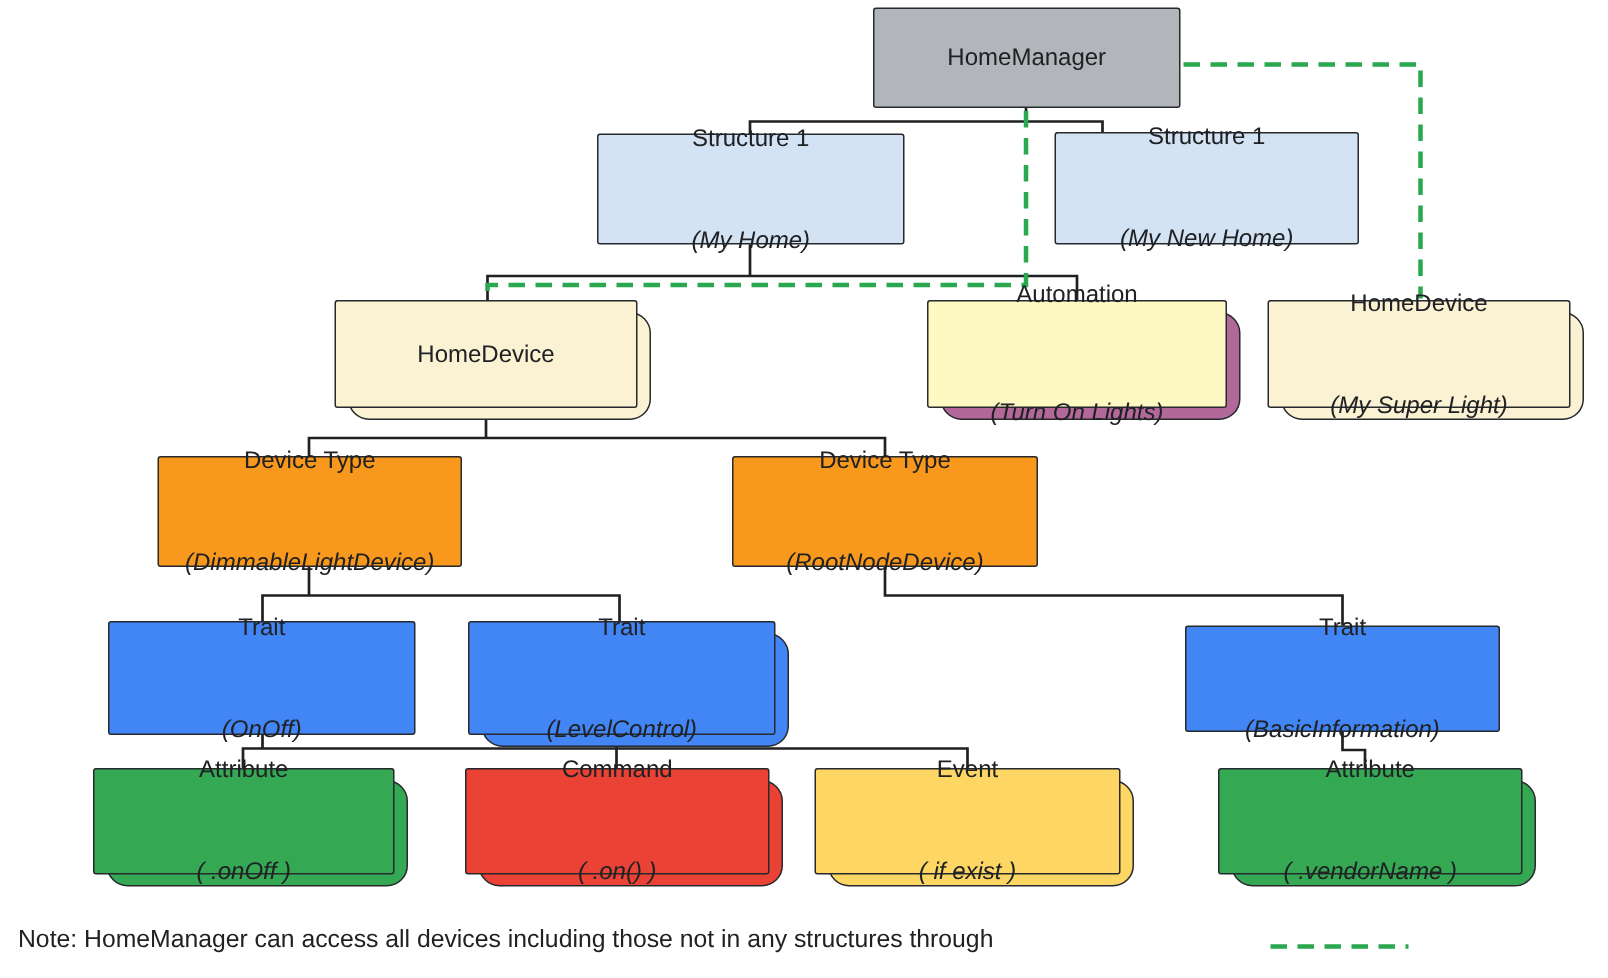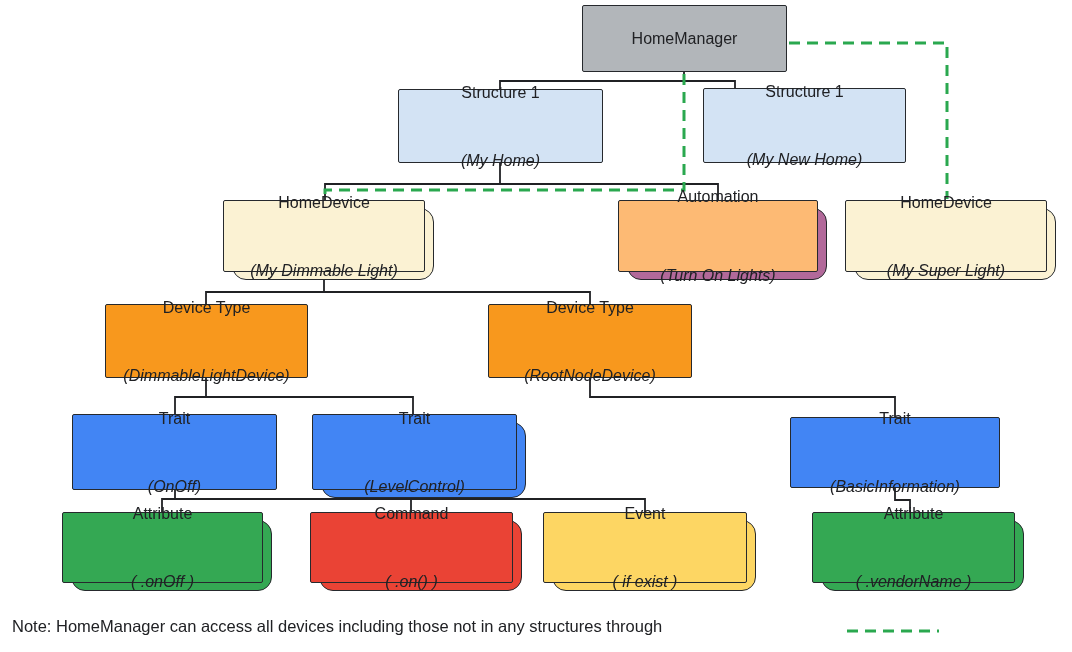--- a/index.html
+++ b/index.html
@@ -81,27 +81,26 @@
     <div class="face" style="background: rgb(211, 227, 244);">
       <span class="title">Structure 1</span>
       <span class="subtitle">(My New Home)</span>
     </div>
   </div>
 
   <div class="node" style="left:223px; top:200px; width:202px; height:72px;">
     <div class="back" style="background: rgb(251, 242, 211);"></div>
     <div class="face" style="background: rgb(251, 242, 211);">
       <span class="title">HomeDevice</span>
-      <span class="subtitle">(My Dimmable Light)</span>
     </div>
   </div>
 
   <div class="node" style="left:618px; top:200px; width:200px; height:72px;">
     <div class="back" style="background: rgb(178, 105, 154);"></div>
-    <div class="face" style="background: #fdba74; gap: 11px;">
+    <div class="face" style="background: #fef9c3; gap: 11px;">
       <span class="title">Automation</span>
       <span class="subtitle">(Turn On Lights)</span>
     </div>
   </div>
 
   <div class="node" style="left:845px; top:200px; width:202px; height:72px;">
     <div class="back" style="background: rgb(251, 242, 211);"></div>
     <div class="face" style="background: rgb(251, 242, 211);">
       <span class="title">HomeDevice</span>
       <span class="subtitle">(My Super Light)</span>

